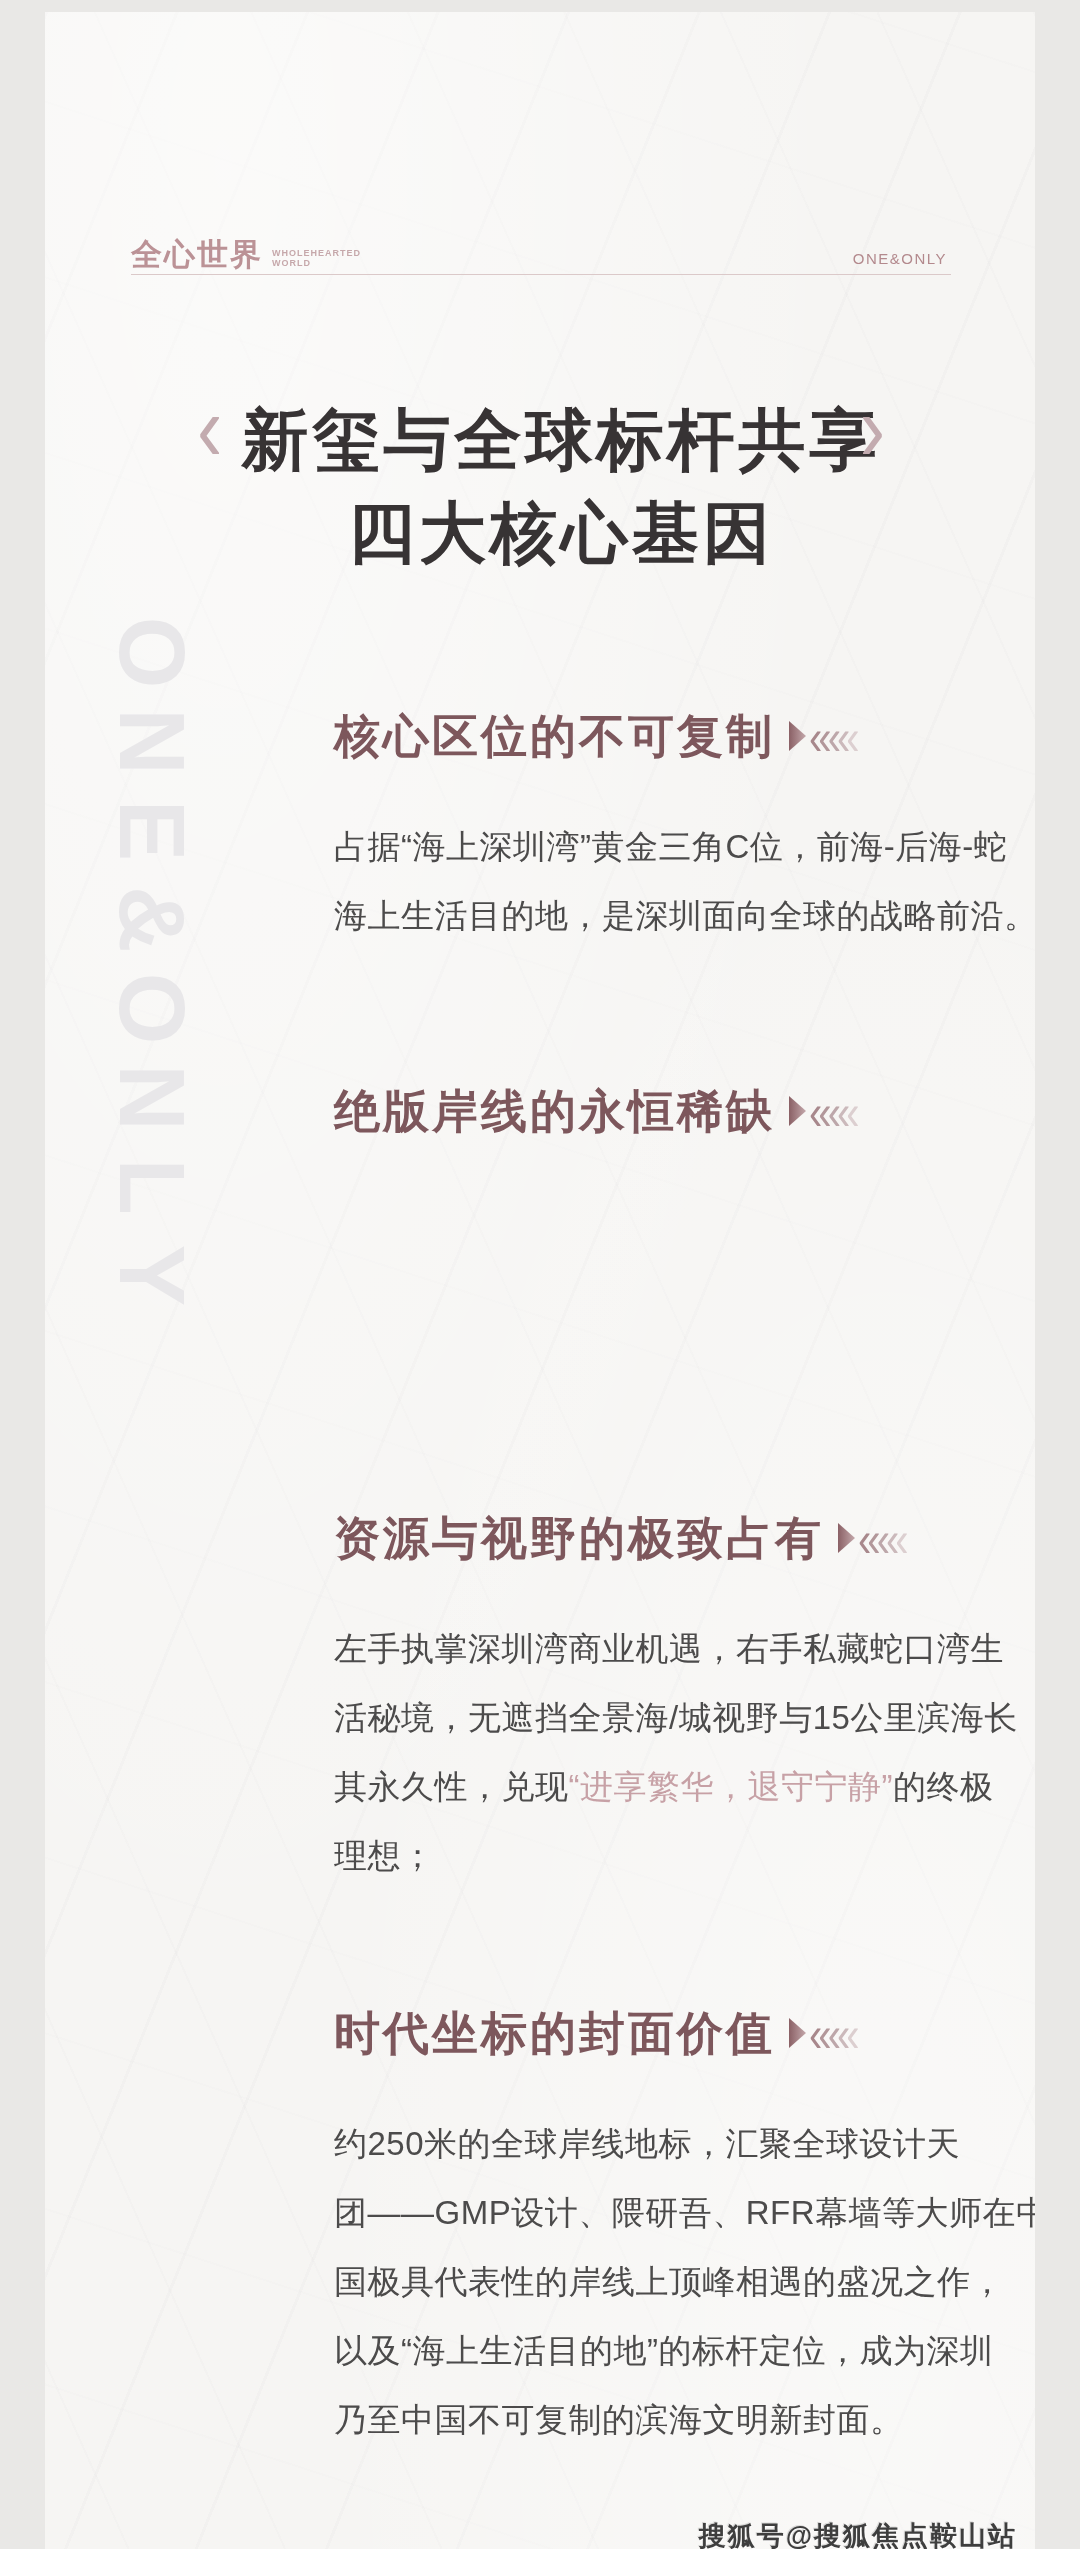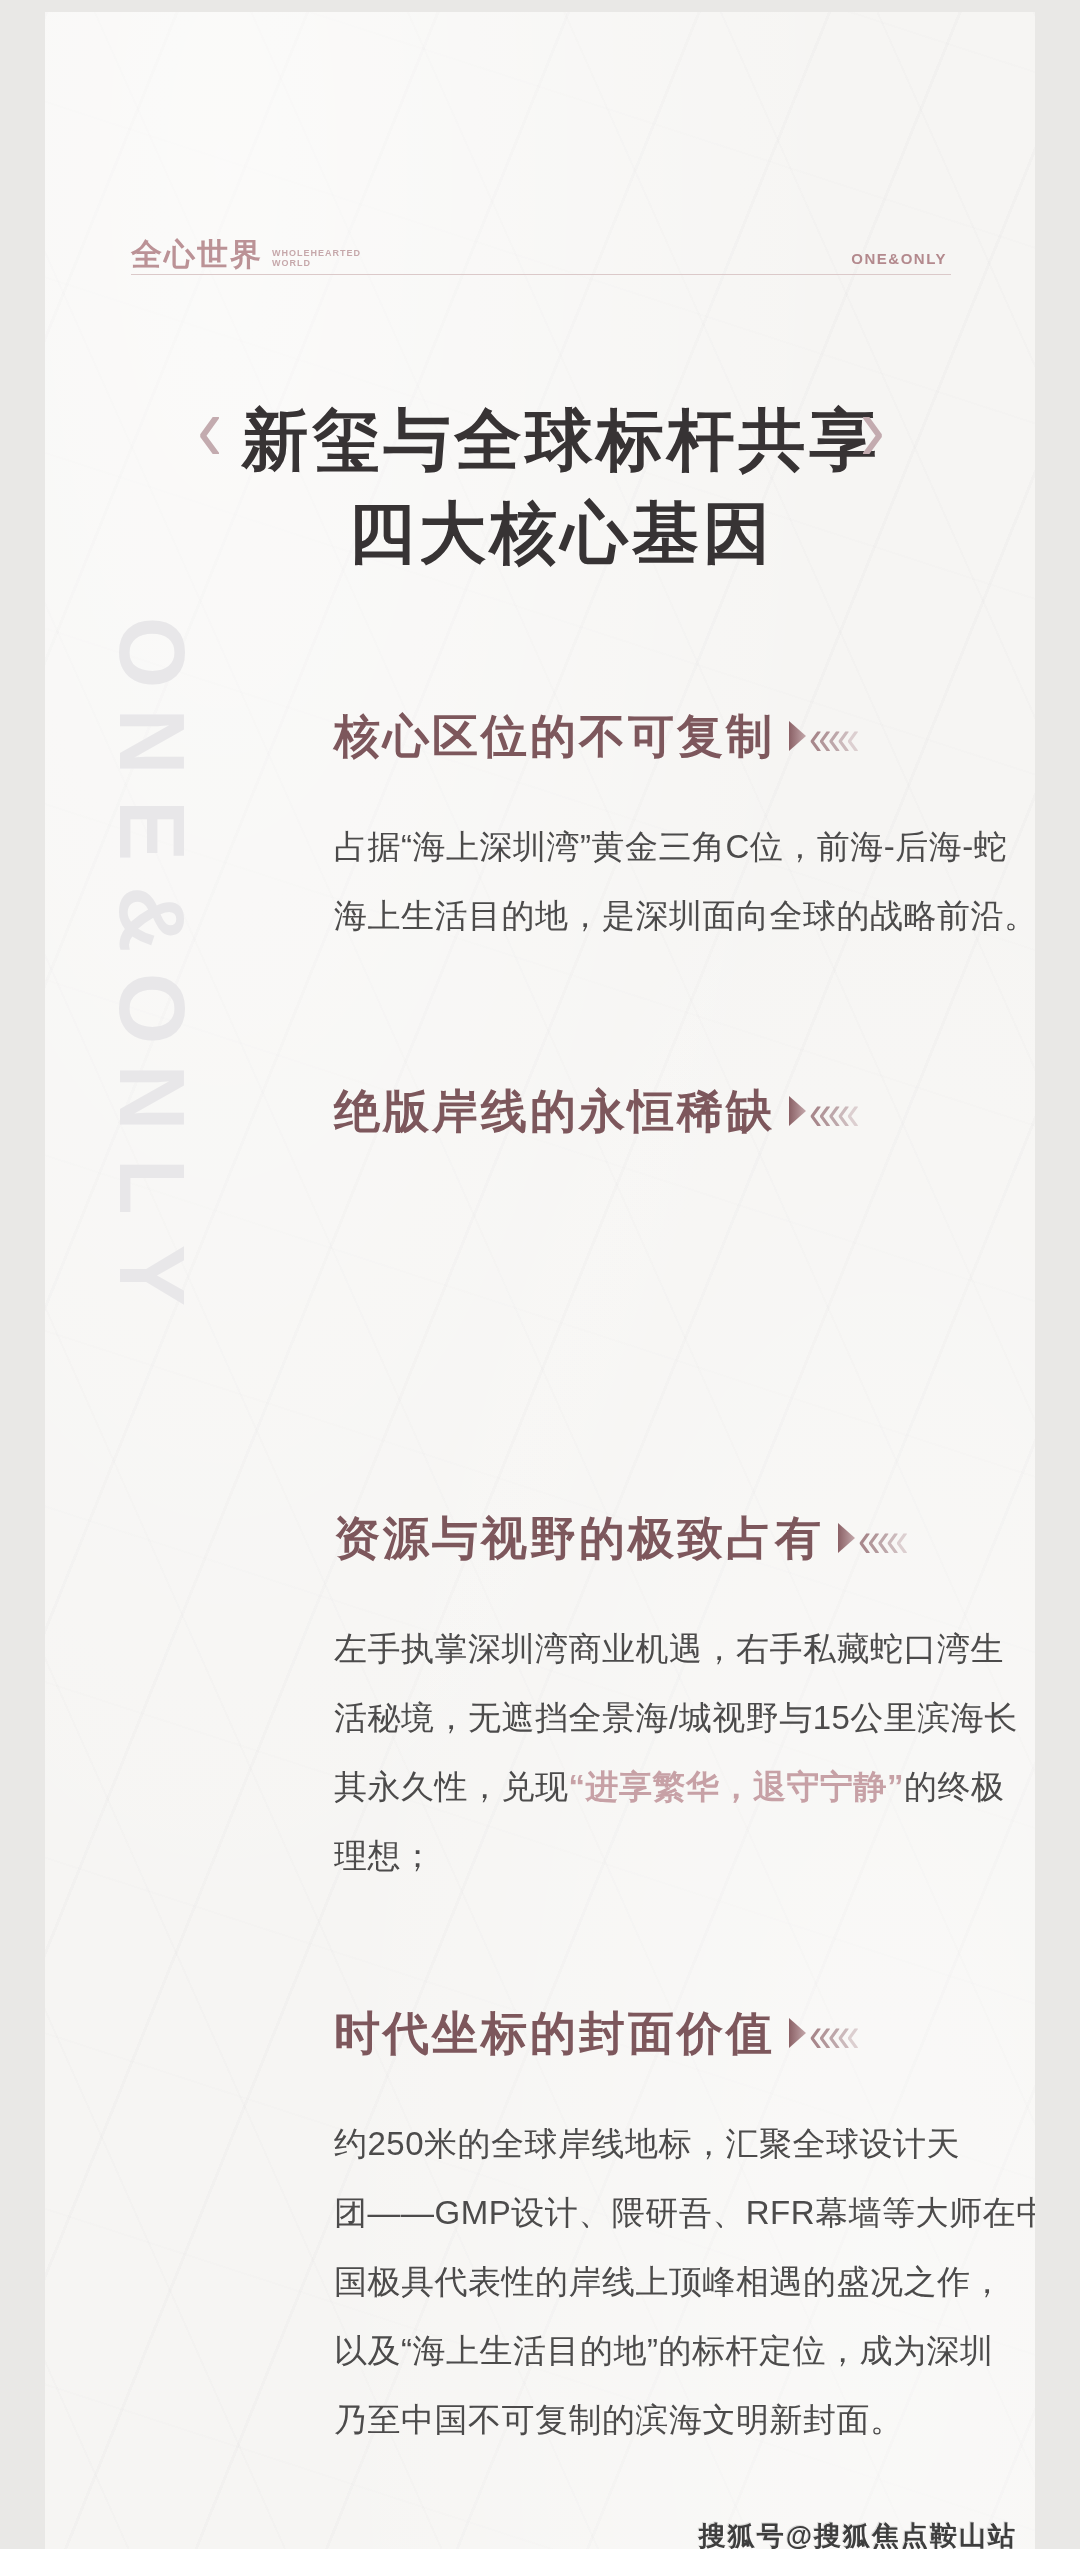--- a/index.html
+++ b/index.html
@@ -23,21 +23,21 @@
   .brand-left{
     position:absolute;left:86px;top:226px;
     display:flex;align-items:flex-end;gap:9px;
     color:#bb9296;
   }
   .brand-left .cn{font-size:31px;font-weight:600;letter-spacing:2px;line-height:34px;}
   .brand-left .en{display:flex;flex-direction:column;font-size:9px;letter-spacing:1px;
     line-height:10px;color:#c6a8ab;padding-bottom:4px;font-weight:600;}
   .brand-right{
     position:absolute;right:88px;top:238px;
-    font-size:15px;font-weight:700;letter-spacing:1.5px;color:#b3898d;
+    font-size:15px;font-weight:400;letter-spacing:1.5px;color:#b3898d;
   }
   .header-rule{
     position:absolute;left:86px;right:84px;top:262px;height:1px;
     background:#dbc9c9;
   }
 
   
   .title{
     position:absolute;left:0;right:0;top:336px;
     text-align:center;color:#373334;
@@ -95,21 +95,21 @@
   .chev.c2{color:#bda7aa;}
   .chev.c3{color:#cbb9bb;}
   .chev.c4{color:#dccfd0;}
 
   .sec-para{
     margin-top:49px;
     font-size:33px;line-height:69px;letter-spacing:0.5px;
     color:#4c4b4b;
   }
   .line{white-space:nowrap;}
-  .hl{color:#c7a1a6;font-weight:700;}
+  .hl{color:#c7a1a6;font-weight:400;}
 
   
   .footer-wm{
     position:absolute;right:18px;top:2506px;
     font-size:27px;font-weight:700;letter-spacing:2px;color:#3e3e3e;
     text-shadow:1px 1px 0 rgba(255,255,255,0.75), -1px -1px 0 rgba(130,130,130,0.25);
   }
 </style>
 </head>
 <body>

